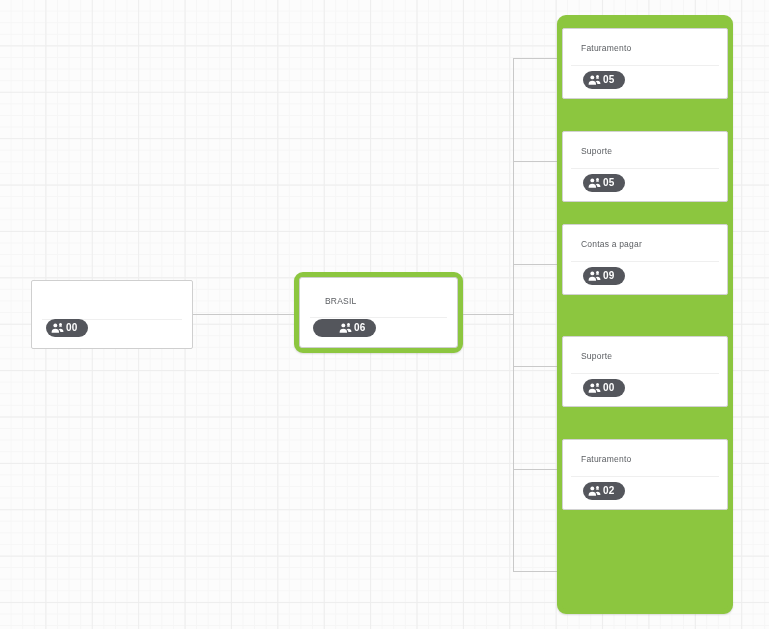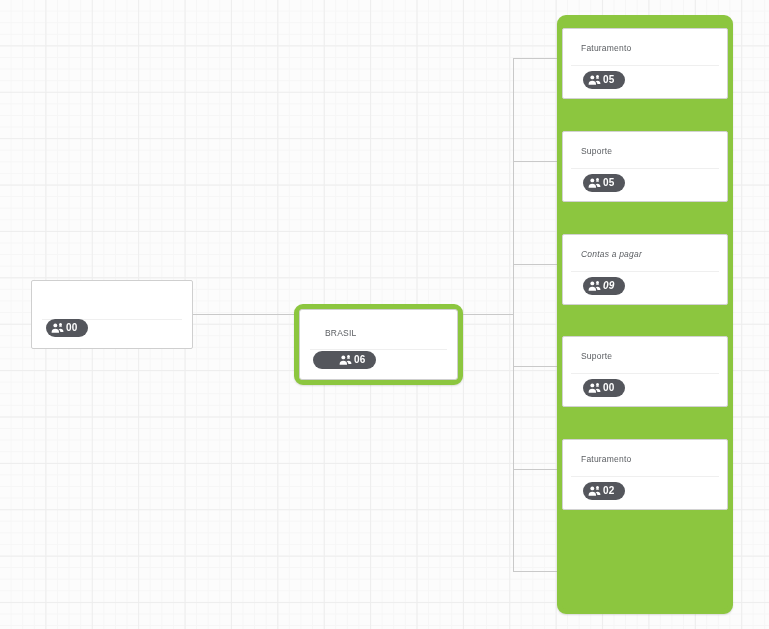--- a/index.html
+++ b/index.html
@@ -176,21 +176,21 @@
         <circle cx="8.5" cy="7" r="3.1" fill="#ffffff"></circle>
         <path d="M2.6 17.4c0-3.1 2.7-5.1 5.9-5.1s5.9 2 5.9 5.1v1.2H2.6z" fill="#ffffff"></path>
         <circle cx="16.8" cy="5.4" r="2.4" fill="#ffffff"></circle>
         <path d="M13.6 13.2c.9-.6 2-.9 3.2-.9 2.6 0 4.6 1.6 4.6 4v1.1h-4.9c0-1.7-1.1-3.3-2.9-4.2z" fill="#ffffff"></path>
         <rect x="14.7" y="7.6" width="4.2" height="1.5" rx=".5" fill="#ffffff"></rect>
       </svg>
       <span class="badge-count">00</span>
     </div>
   </div>
 
-  <div class="sel-wrap" style="left:294px; top:272px; width:169px; height:81px;margin-top:32px;">
+  <div class="sel-wrap" style="left:294px; top:272px; width:169px; height:81px;">
     <div class="node">
       <div class="node-title" style="left:25px; top:18px;">BRASIL</div>
       <div class="node-divider" style="top:39px;"></div>
       <div class="badge" style="left:13px; bottom:10px;padding-left:25px;">
         <svg class="badge-icon" viewBox="0 0 24 24">
           <circle cx="8.5" cy="7" r="3.1" fill="#ffffff"></circle>
           <path d="M2.6 17.4c0-3.1 2.7-5.1 5.9-5.1s5.9 2 5.9 5.1v1.2H2.6z" fill="#ffffff"></path>
           <circle cx="16.8" cy="5.4" r="2.4" fill="#ffffff"></circle>
           <path d="M13.6 13.2c.9-.6 2-.9 3.2-.9 2.6 0 4.6 1.6 4.6 4v1.1h-4.9c0-1.7-1.1-3.3-2.9-4.2z" fill="#ffffff"></path>
           <rect x="14.7" y="7.6" width="4.2" height="1.5" rx=".5" fill="#ffffff"></rect>
@@ -226,21 +226,21 @@
             <circle cx="8.5" cy="7" r="3.1" fill="#ffffff"></circle>
             <path d="M2.6 17.4c0-3.1 2.7-5.1 5.9-5.1s5.9 2 5.9 5.1v1.2H2.6z" fill="#ffffff"></path>
             <circle cx="16.8" cy="5.4" r="2.4" fill="#ffffff"></circle>
             <path d="M13.6 13.2c.9-.6 2-.9 3.2-.9 2.6 0 4.6 1.6 4.6 4v1.1h-4.9c0-1.7-1.1-3.3-2.9-4.2z" fill="#ffffff"></path>
             <rect x="14.7" y="7.6" width="4.2" height="1.5" rx=".5" fill="#ffffff"></rect>
           </svg>
           <span class="badge-count">05</span>
         </div>
       </div>
 
-      <div class="dept-card" style="top:214px;font-style:italic;">
+      <div class="dept-card" style="top:204px;">
         <div class="node-title">Contas a pagar</div>
         <div class="node-divider"></div>
         <div class="badge">
           <svg class="badge-icon" viewBox="0 0 24 24">
             <circle cx="8.5" cy="7" r="3.1" fill="#ffffff"></circle>
             <path d="M2.6 17.4c0-3.1 2.7-5.1 5.9-5.1s5.9 2 5.9 5.1v1.2H2.6z" fill="#ffffff"></path>
             <circle cx="16.8" cy="5.4" r="2.4" fill="#ffffff"></circle>
             <path d="M13.6 13.2c.9-.6 2-.9 3.2-.9 2.6 0 4.6 1.6 4.6 4v1.1h-4.9c0-1.7-1.1-3.3-2.9-4.2z" fill="#ffffff"></path>
             <rect x="14.7" y="7.6" width="4.2" height="1.5" rx=".5" fill="#ffffff"></rect>
           </svg>

